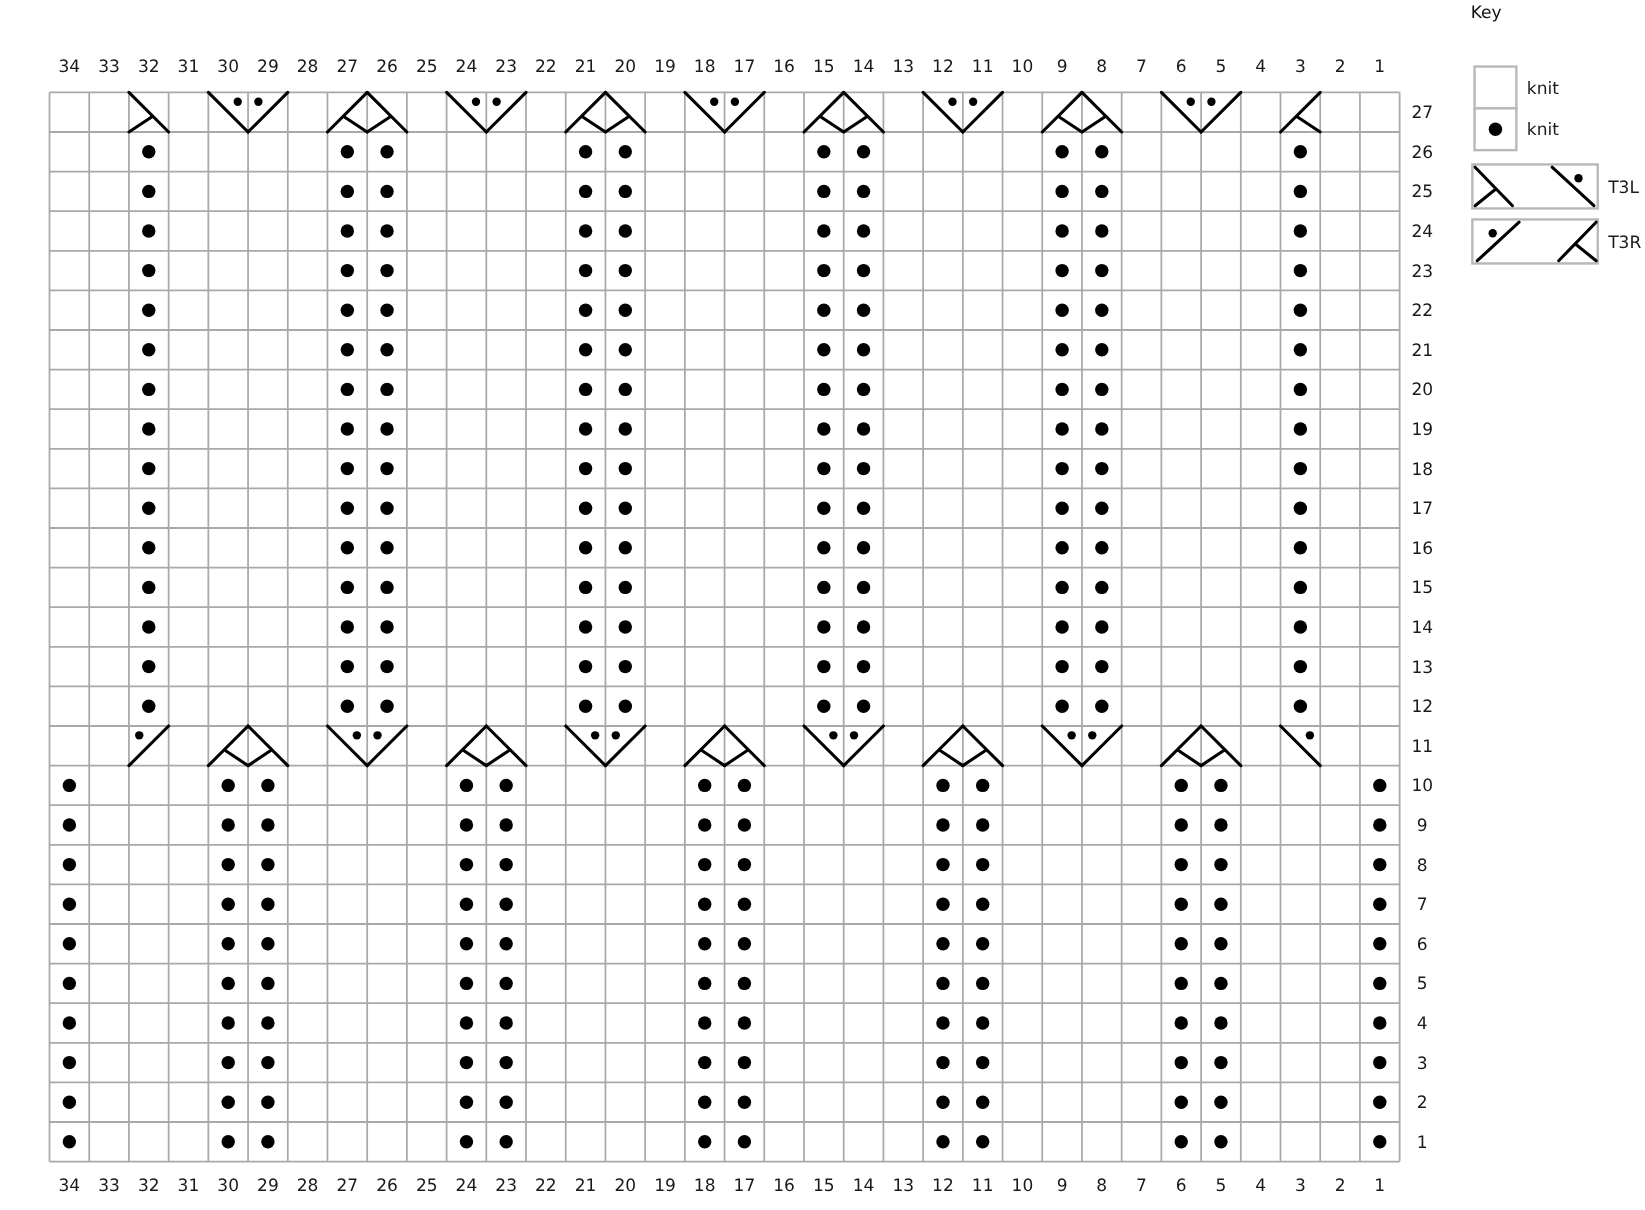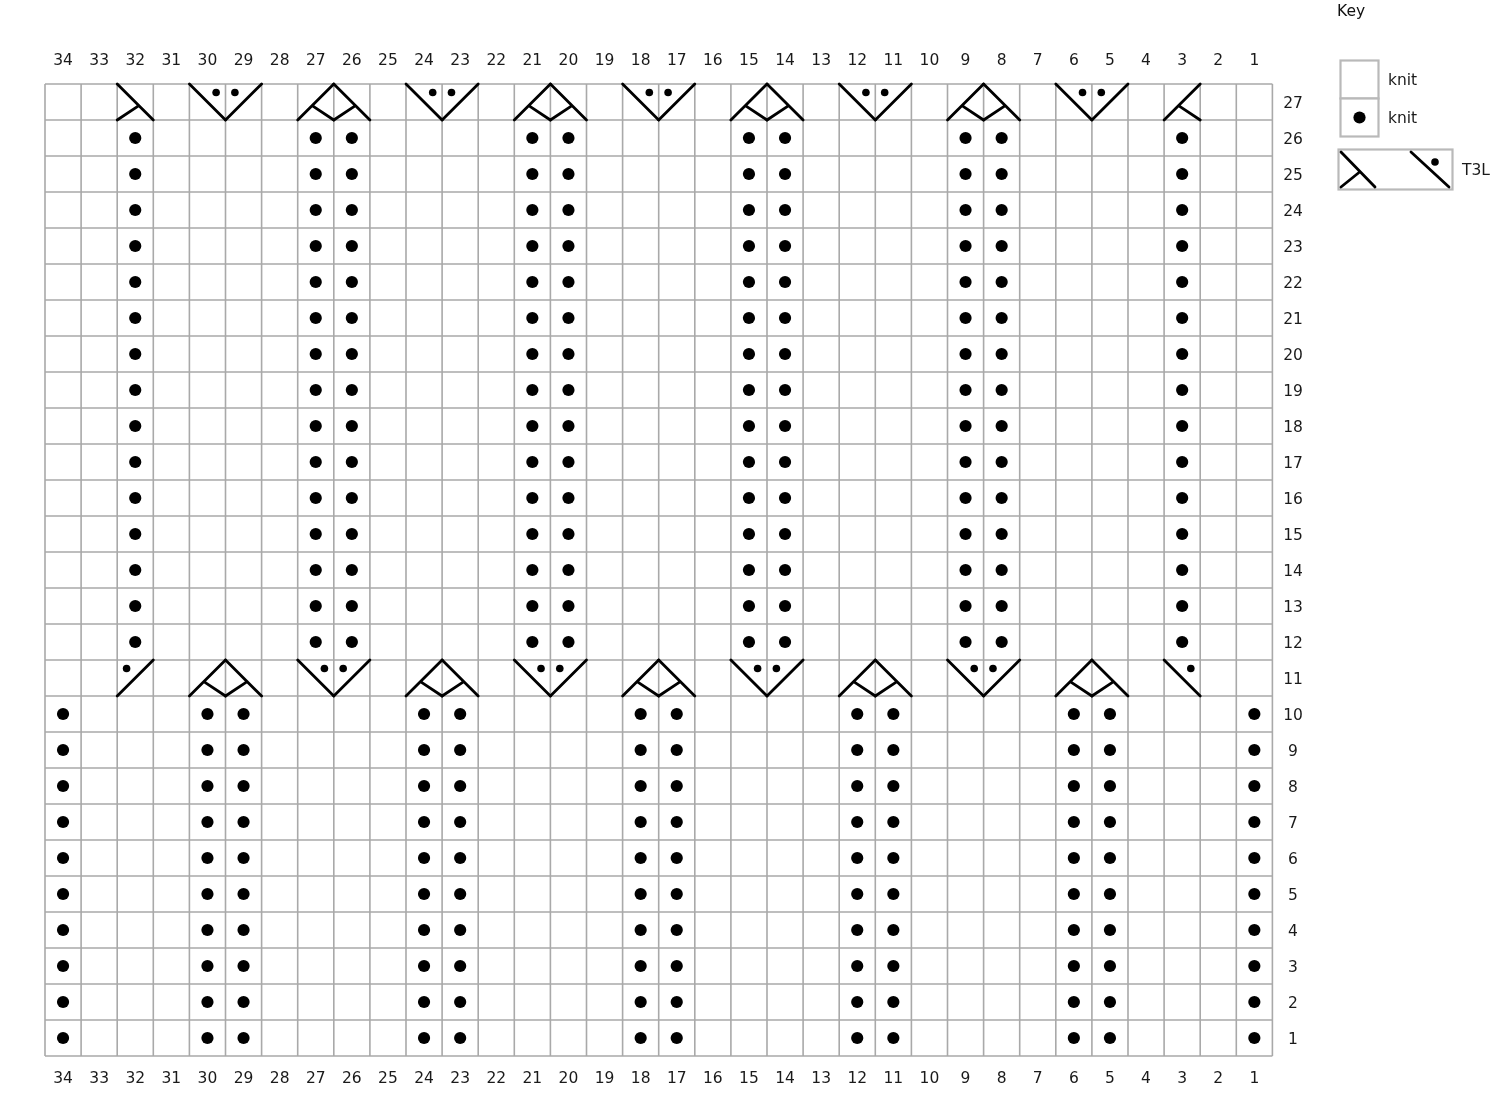--- a/index.html
+++ b/index.html
@@ -481,14 +481,23 @@
     <div class="key-item" id="key-t3l">
       <svg width="118" height="43">
           <rect x="1.5" y="1.5" width="114" height="40" fill="#fff" stroke="#b9b9b9" stroke-width="2.2"></rect>
           <path d="M4 4L38 39M4 39L22 24.5" stroke="#000000" stroke-width="2.8" fill="none" stroke-linecap="round"></path>
           <path d="M74 4L112 39" stroke="#000000" stroke-width="2.8" fill="none" stroke-linecap="round"></path>
           <circle cx="98" cy="14" r="3.8" fill="#000000"></circle>
         </svg>
       <span class="lbl">T3L</span>
     </div>
 
+    <div class="key-item" id="key-t3r">
+      <svg width="118" height="43">
+          <rect x="1.5" y="1.5" width="114" height="40" fill="#fff" stroke="#b9b9b9" stroke-width="2.2"></rect>
+          <path d="M6 39L44 4" stroke="#000000" stroke-width="2.8" fill="none" stroke-linecap="round"></path>
+          <circle cx="20" cy="14" r="3.8" fill="#000000"></circle>
+          <path d="M114 4L80 39M114 39L96 24.5" stroke="#000000" stroke-width="2.8" fill="none" stroke-linecap="round"></path>
+        </svg>
+      <span class="lbl">T3R</span>
+    </div>
   </div>
 </div>
 
 </body></html>

